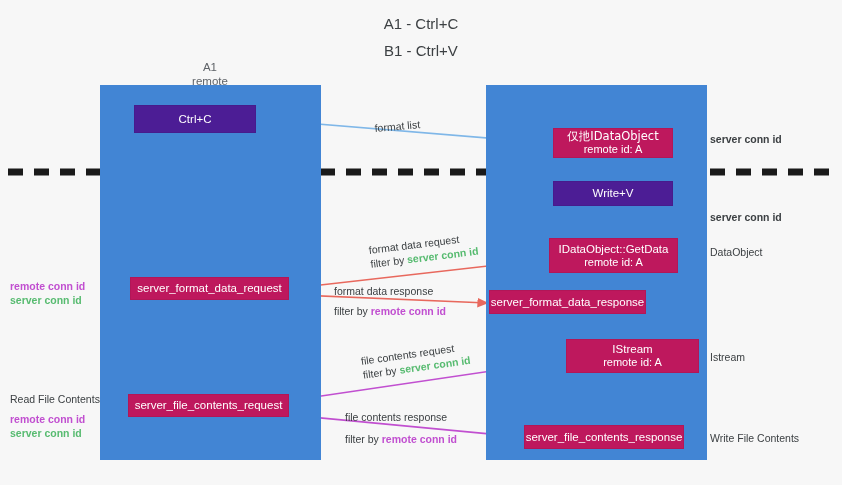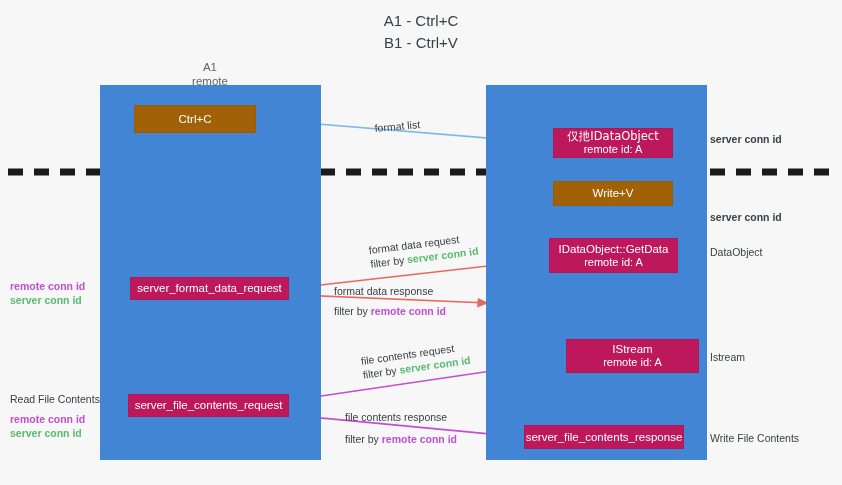--- a/index.html
+++ b/index.html
@@ -9,38 +9,38 @@
     font-family:"Liberation Sans", sans-serif;
     color:#3c4043;
     position:relative;
     overflow:hidden;
   }
   #stage{position:absolute;left:0;top:0;width:842px;height:485px;}
   #svg-layer{position:absolute;left:0;top:0;width:842px;height:485px;}
 
   .title{
     position:absolute;left:0;top:10px;width:842px;
-    text-align:center;font-size:15px;line-height:22px;color:#3c4043;
+    text-align:center;font-size:15px;line-height:27px;color:#3c4043;
     white-space:pre;
   }
   .col-head{
     position:absolute;text-align:center;font-size:11.5px;line-height:14px;
     color:#5f6368;white-space:pre;
   }
   .lane{
     position:absolute;background:#4285d4;
   }
   .node{
     position:absolute;box-sizing:border-box;
     display:flex;flex-direction:column;align-items:center;justify-content:center;
     color:#ffffff;font-size:11.5px;line-height:13px;text-align:center;
     border:1px solid rgba(0,0,0,.06);
   }
   .node .l2{font-size:11px;}
-  .green{background:#a16207;}
+  .green{background:#4c1d95;}
   .orange{background:#be185d;}
 
   .edge-label{
     position:absolute;font-size:10.5px;line-height:14px;color:#3c4043;
     white-space:nowrap;
   }
   .rot{transform-origin:left top;}
   .green-t{color:#57bb70;font-weight:bold;}
   .magenta-t{color:#c14fd0;font-weight:bold;}
 
@@ -120,20 +120,23 @@
 
   <div class="node green" style="left:553px;top:181px;width:120px;height:25px;">
     <span>Write+V</span>
   </div>
 
   <div class="node orange" style="left:549px;top:238px;width:129px;height:35px;">
     <span>IDataObject::GetData</span>
     <span class="l2">remote id: A</span>
   </div>
 
+  <div class="node orange" style="left:489px;top:290px;width:157px;height:24px;">
+    <span>server_format_data_response</span>
+  </div>
 
   <div class="node orange" style="left:566px;top:339px;width:133px;height:34px;">
     <span>IStream</span>
     <span class="l2">remote id: A</span>
   </div>
 
   <div class="node orange" style="left:524px;top:425px;width:160px;height:24px;">
     <span>server_file_contents_response</span>
   </div>
 

